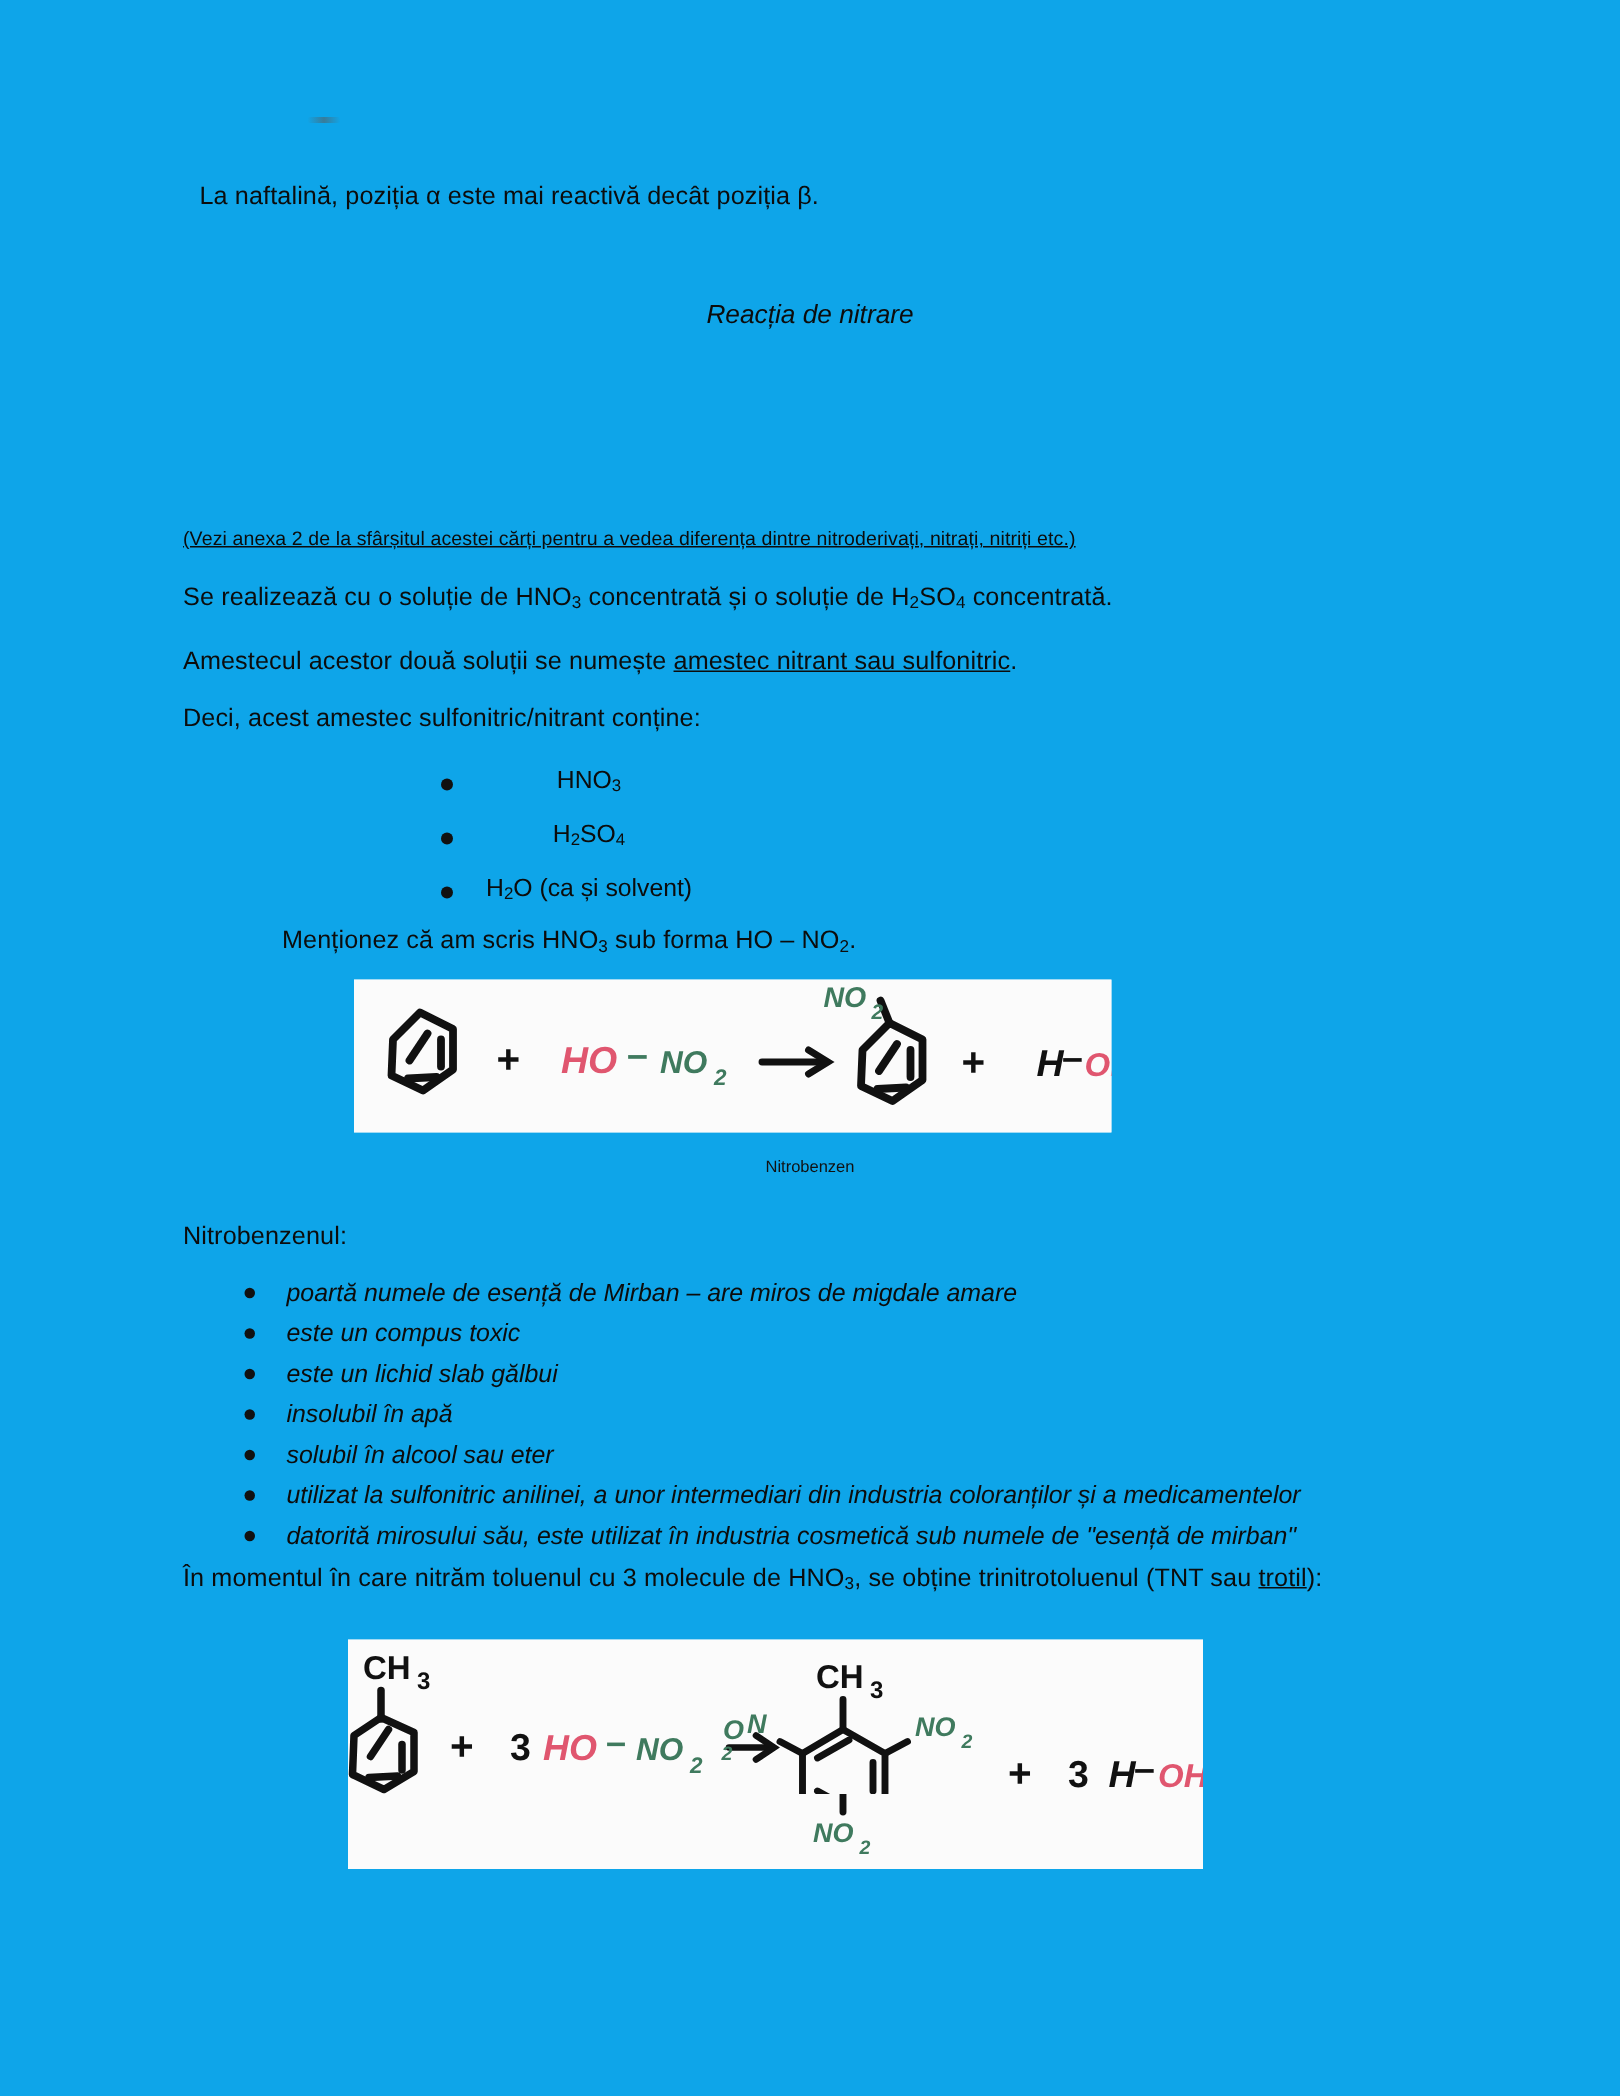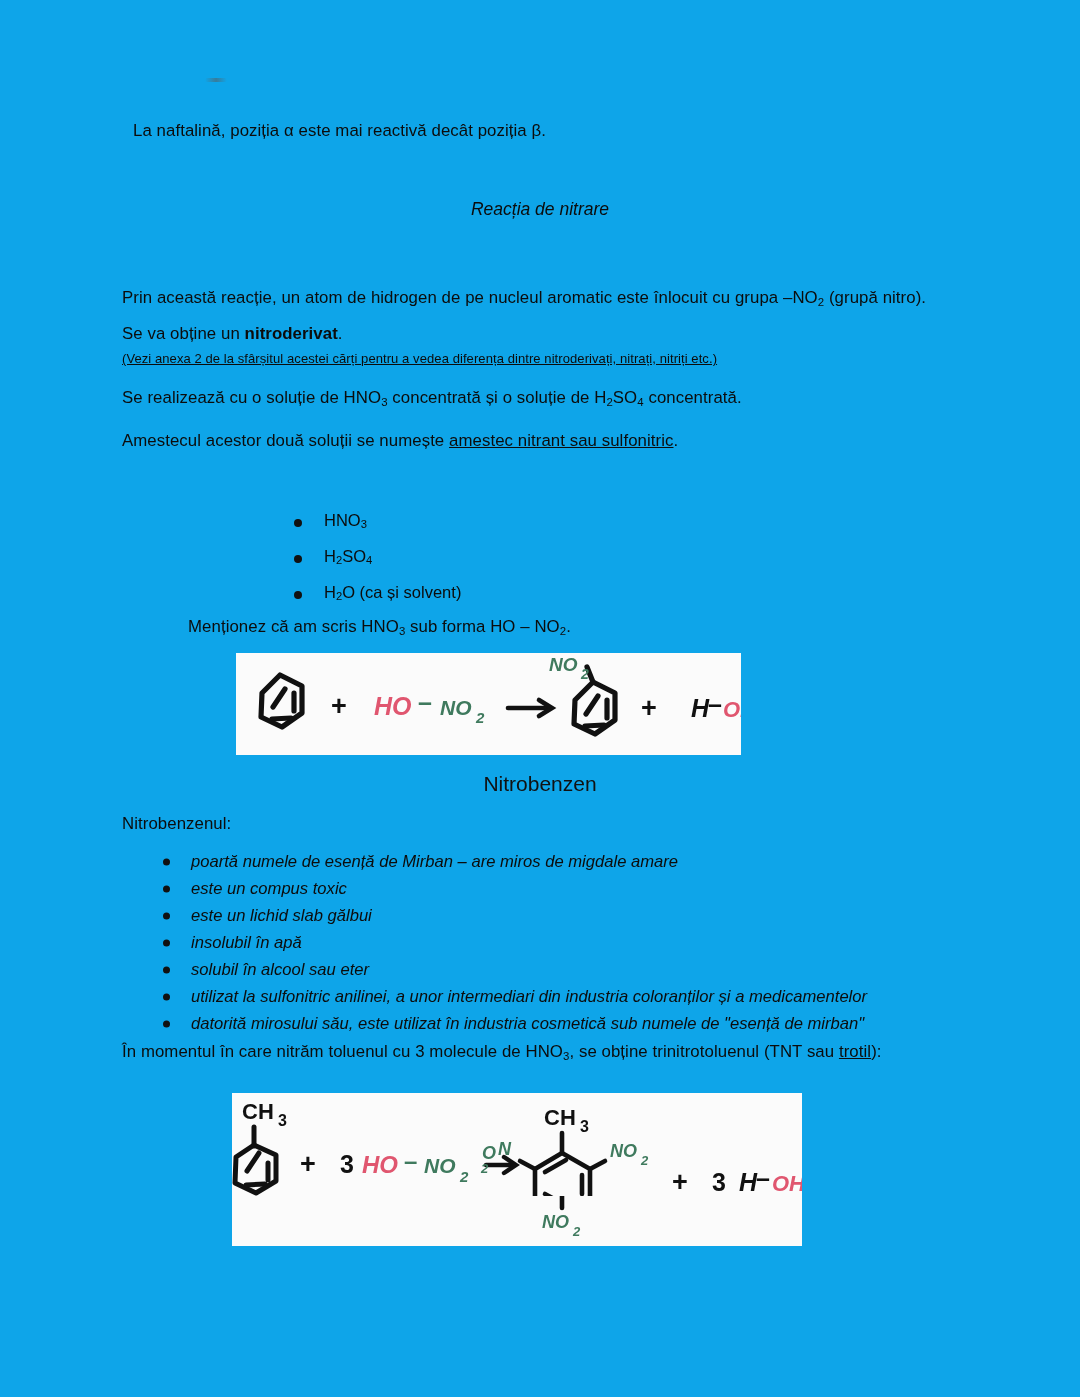--- a/index.html
+++ b/index.html
@@ -46,21 +46,21 @@
     width: 100%;
     text-align: center;
     font-style: italic;
     font-size: 17.5px;
     color: #0c0c0c;
   }
   .caption {
     position: absolute;
     width: 100%;
     text-align: center;
-    font-size: 21px;
+    font-size: 11px;
     color: #111;
   }
   b.strong { font-weight: bold; }
   .u { text-decoration: underline; }
   sub { font-size: 0.68em; vertical-align: -0.22em; }
 
   ul.blist {
     position: absolute;
     margin: 0;
     padding: 0;
@@ -77,21 +77,21 @@
     position: absolute;
     left: 6px;
     top: 50%;
     transform: translateY(-50%);
     width: 7px;
     height: 7px;
     border-radius: 50%;
     background: #111;
   }
   ul.chem-list { left: 290px; top: 505px; }
-  ul.chem-list li { line-height: 31.5px; font-size: 16.5px; padding-left: 34px; }
+  ul.chem-list li { line-height: 31.5px; font-size: 16.5px; padding-left: 34px; text-align: center; }
   ul.chem-list li::before { width: 8px; height: 8px; left: 4px; }
 
   ul.props-list { left: 155px; top: 848px; font-style: italic; }
   ul.props-list li { line-height: 27px; font-size: 16.6px; padding-left: 36px; }
   ul.props-list li::before { width: 7px; height: 7px; left: 8px; }
 
   
   .figure {
     position: absolute;
     background: #fbfbfb;
@@ -102,34 +102,32 @@
 <body>
 
 <div class="page">
 
   <div class="top-artifact"></div>
 
   <div class="para" style="left:133px; top:115px; width:820px;">La naftalină, poziția α este mai reactivă decât poziția β.</div>
 
   <div class="center-title" style="top:199px;">Reacția de nitrare</div>
 
-  <div class="para" style="left:122px; top:282px; width:805px;">
-    <span>Prin această reacție, un atom de hidrogen de pe nucleul aromatic este înlocuit cu grupa –NO</span><sub>2</sub><span> (grupă nitro). Se va obține un </span><b class="strong">nitroderivat</b><span>.</span>
-  </div>
 
   <div class="para small" style="left:122px; top:349px; width:830px;">(Vezi anexa 2 de la sfârșitul acestei cărți pentru a vedea diferența dintre nitroderivați, nitrați, nitriți etc.)</div>
 
   <div class="para" style="left:122px; top:382px; width:830px;">
     <span>Se realizează cu o soluție de HNO</span><sub>3</sub><span> concentrată și o soluție de H</span><sub>2</sub><span>SO</span><sub>4</sub><span> concentrată.</span>
   </div>
 
   <div class="para" style="left:122px; top:425px; width:830px;">
     <span>Amestecul acestor două soluții se numește </span><span class="u">amestec nitrant sau sulfonitric</span><span>.</span>
   </div>
 
+  <div class="para" style="left:122px; top:463px; width:830px;">Deci, acest amestec sulfonitric/nitrant conține:</div>
 
   <ul class="blist chem-list">
     <li>
       <span>HNO</span><sub>3</sub>
     </li>
     <li>
       <span>H</span><sub>2</sub><span>SO</span><sub>4</sub>
     </li>
     <li>
       <span>H</span><sub>2</sub><span>O</span><span> (ca și solvent)</span>

